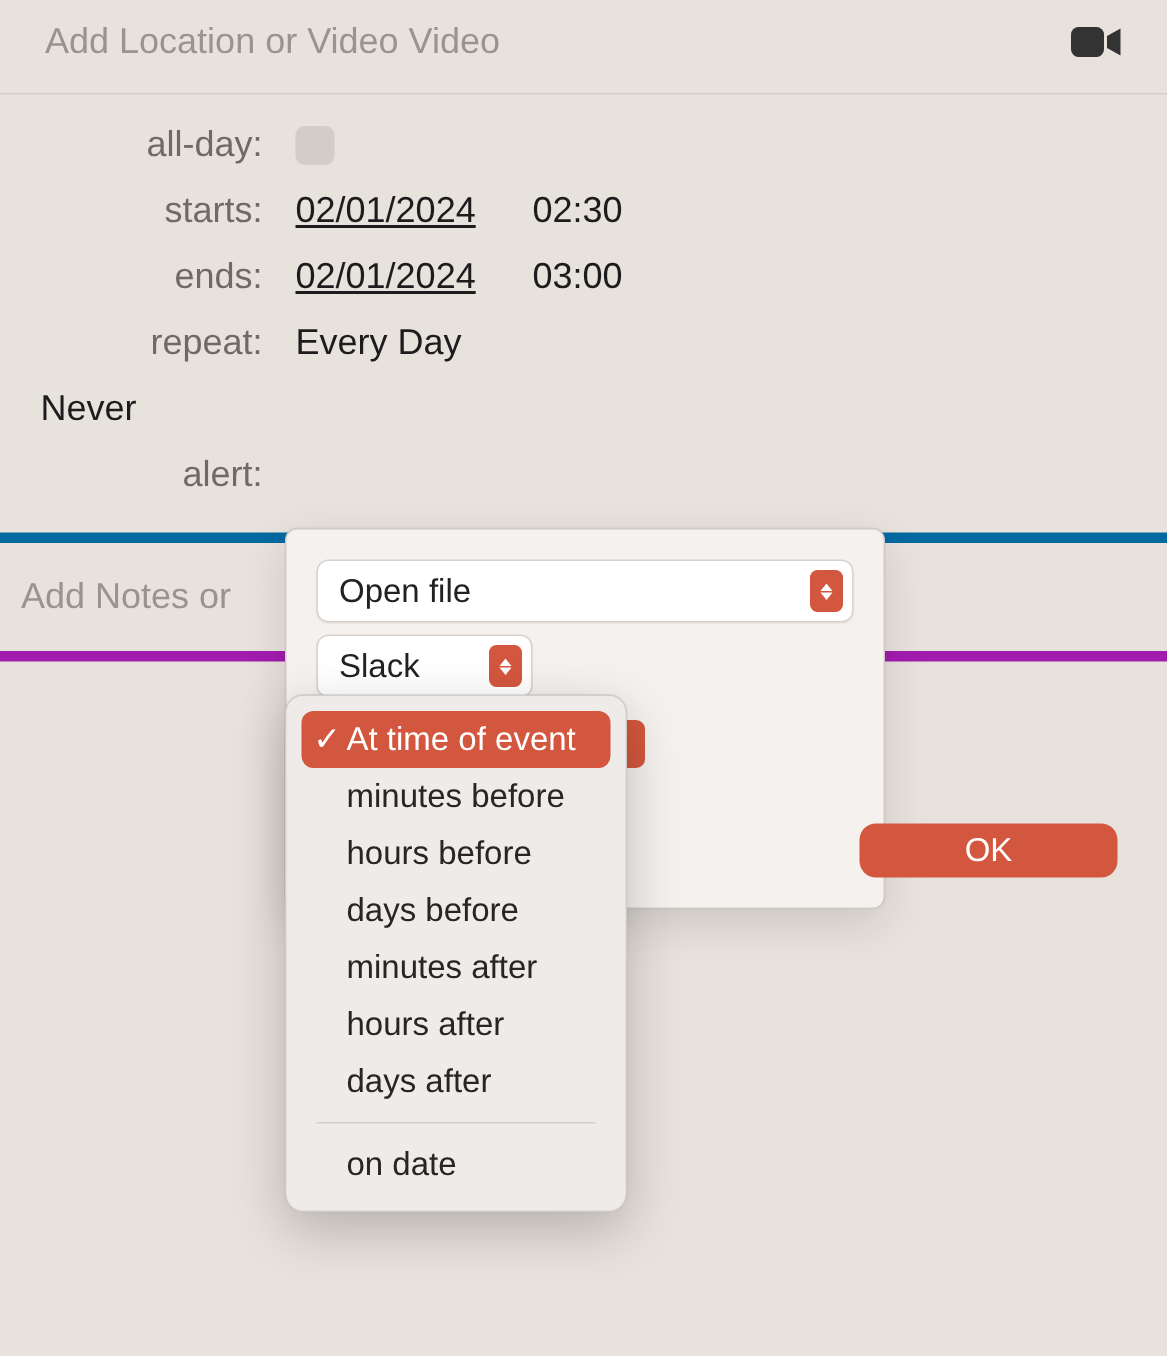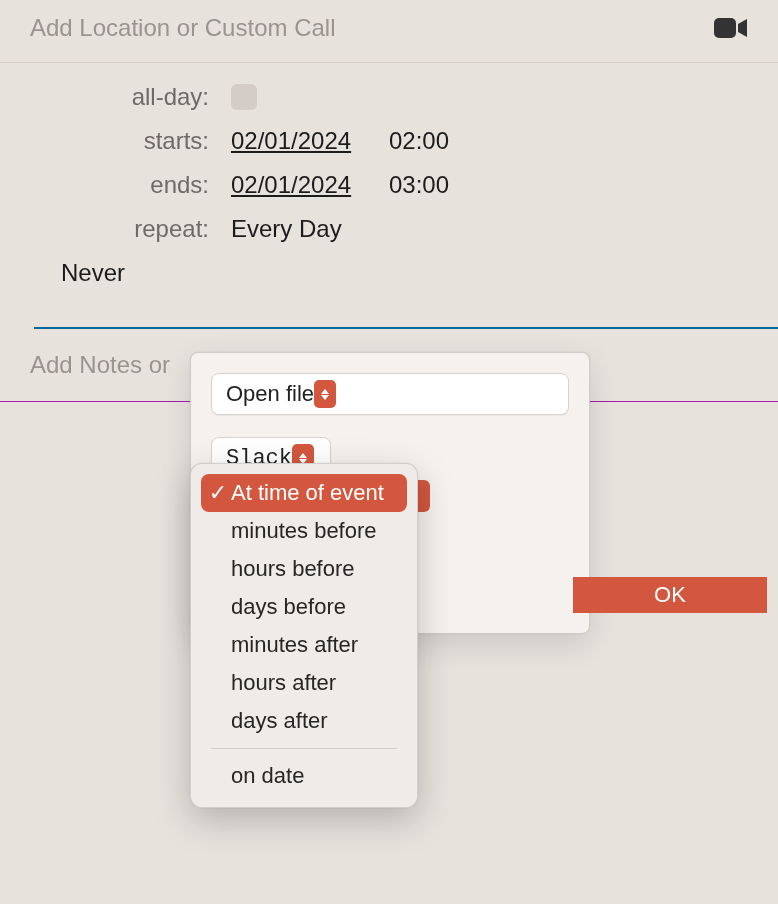--- a/index.html
+++ b/index.html
@@ -18,22 +18,21 @@
       justify-content: space-between;
       padding: 14px 30px 20px 30px;
       border-bottom: 1px solid #d4cdc7;
     }
     .location-placeholder {
       color: #9a948f;
     }
     .video-icon svg { display: block; }
     .form-section {
       padding: 20px 30px 0 27px;
-      border-bottom: 2px solid #0369a1;
-      margin-left: 34px;
+      border-bottom: 7px solid #0369a1;
     }
     .form-row {
       display: flex;
       align-items: center;
       margin-bottom: 16px;
     }
     .form-label {
       width: 148px;
       text-align: right;
       color: #6f6a65;
@@ -44,49 +43,49 @@
     }
     .date-value { display: inline-block; width: 158px; text-decoration: underline; }
     .time-value { display: inline-block; }
     .checkbox {
       width: 26px;
       height: 26px;
       background: #d4cdc7;
       border-radius: 6px;
     }
     .notes-row {
-      padding: 22px 30px;
-      border-bottom: 1px solid #a21caf;
+      padding: 22px 14px;
+      border-bottom: 7px solid #a21caf;
       color: #9a948f;
     }
 
     
     .popover {
       position: absolute;
       top: 352px;
       left: 190px;
       width: 400px;
       background: #f5f1ee;
       border: 1px solid #d0cbc6;
       border-radius: 8px;
       box-shadow: 0 10px 30px rgba(0,0,0,0.12), 0 0 0 0.5px rgba(0,0,0,0.04);
       padding: 20px 20px 20px 20px;
     }
     .select-control {
       display: flex;
       align-items: center;
-      justify-content: flex-start;
+      justify-content: space-between;
       background: #fff;
       border: 1px solid #d8d3ce;
       border-radius: 8px;
       padding: 6px 6px 6px 14px;
-      margin-bottom: 22px;
+      margin-bottom: 8px;
       box-shadow: 0 1px 1px rgba(0,0,0,0.05);
     }
-    .select-control.small { width: 120px; font-family: Liberation Mono, monospace; }
+    .select-control.small { width: 144px; }
     .select-text { font-size: 22px; color: #222; }
     .stepper {
       width: 22px;
       height: 28px;
       background: #d3573e;
       border-radius: 5px;
       display: flex;
       flex-direction: column;
       align-items: center;
       justify-content: center;
@@ -108,26 +107,26 @@
       width: 14px;
       height: 32px;
       background: #d3573e;
       border-radius: 0 6px 6px 0;
     }
 
     .ok-button {
       position: absolute;
       left: 382px;
       bottom: 20px;
-      width: 194px;
+      width: 172px;
       height: 36px;
       background: #d3573e;
       color: #fff;
       border: none;
-      border-radius: 0;
+      border-radius: 11px;
       font-size: 22px;
       display: flex;
       align-items: center;
       justify-content: center;
     }
 
     
     .dropdown-menu {
       position: absolute;
       top: 463px;
@@ -163,52 +162,53 @@
     .menu-sep {
       height: 1px;
       background: #d4cdc7;
       margin: 8px 10px;
     }
   </style>
 </head>
 <body>
 
 <div class="location-row">
-  <span class="location-placeholder">Add Location or Custom Call</span>
+  <span class="location-placeholder">Add Location or Video Video</span>
   <span class="video-icon">
     <svg width="34" height="24" viewBox="0 0 34 24">
       <rect x="0" y="2" width="22" height="20" rx="5" fill="#333"></rect>
       <path d="M24 8 L33 3 V21 L24 16 Z" fill="#333"></path>
     </svg>
   </span>
 </div>
 
 <div class="form-section">
   <div class="form-row">
     <span class="form-label">all-day:</span>
     <span class="checkbox"></span>
   </div>
   <div class="form-row">
     <span class="form-label">starts:</span>
     <span class="form-value date-value">02/01/2024</span>
-    <span class="form-value time-value">02:00</span>
+    <span class="form-value time-value">02:30</span>
   </div>
   <div class="form-row">
     <span class="form-label">ends:</span>
     <span class="form-value date-value">02/01/2024</span>
     <span class="form-value time-value">03:00</span>
   </div>
   <div class="form-row">
     <span class="form-label">repeat:</span>
     <span class="form-value">Every Day</span>
   </div>
   <div class="form-row">
     <span class="form-value">Never</span>
   </div>
   <div class="form-row" style="margin-bottom:24px">
+    <span class="form-label">alert:</span>
   </div>
 </div>
 
 <div class="notes-row">
   <span>Add Notes or</span>
 </div>
 
 <div class="popover">
   <div class="select-control">
     <span class="select-text">Open file</span>

